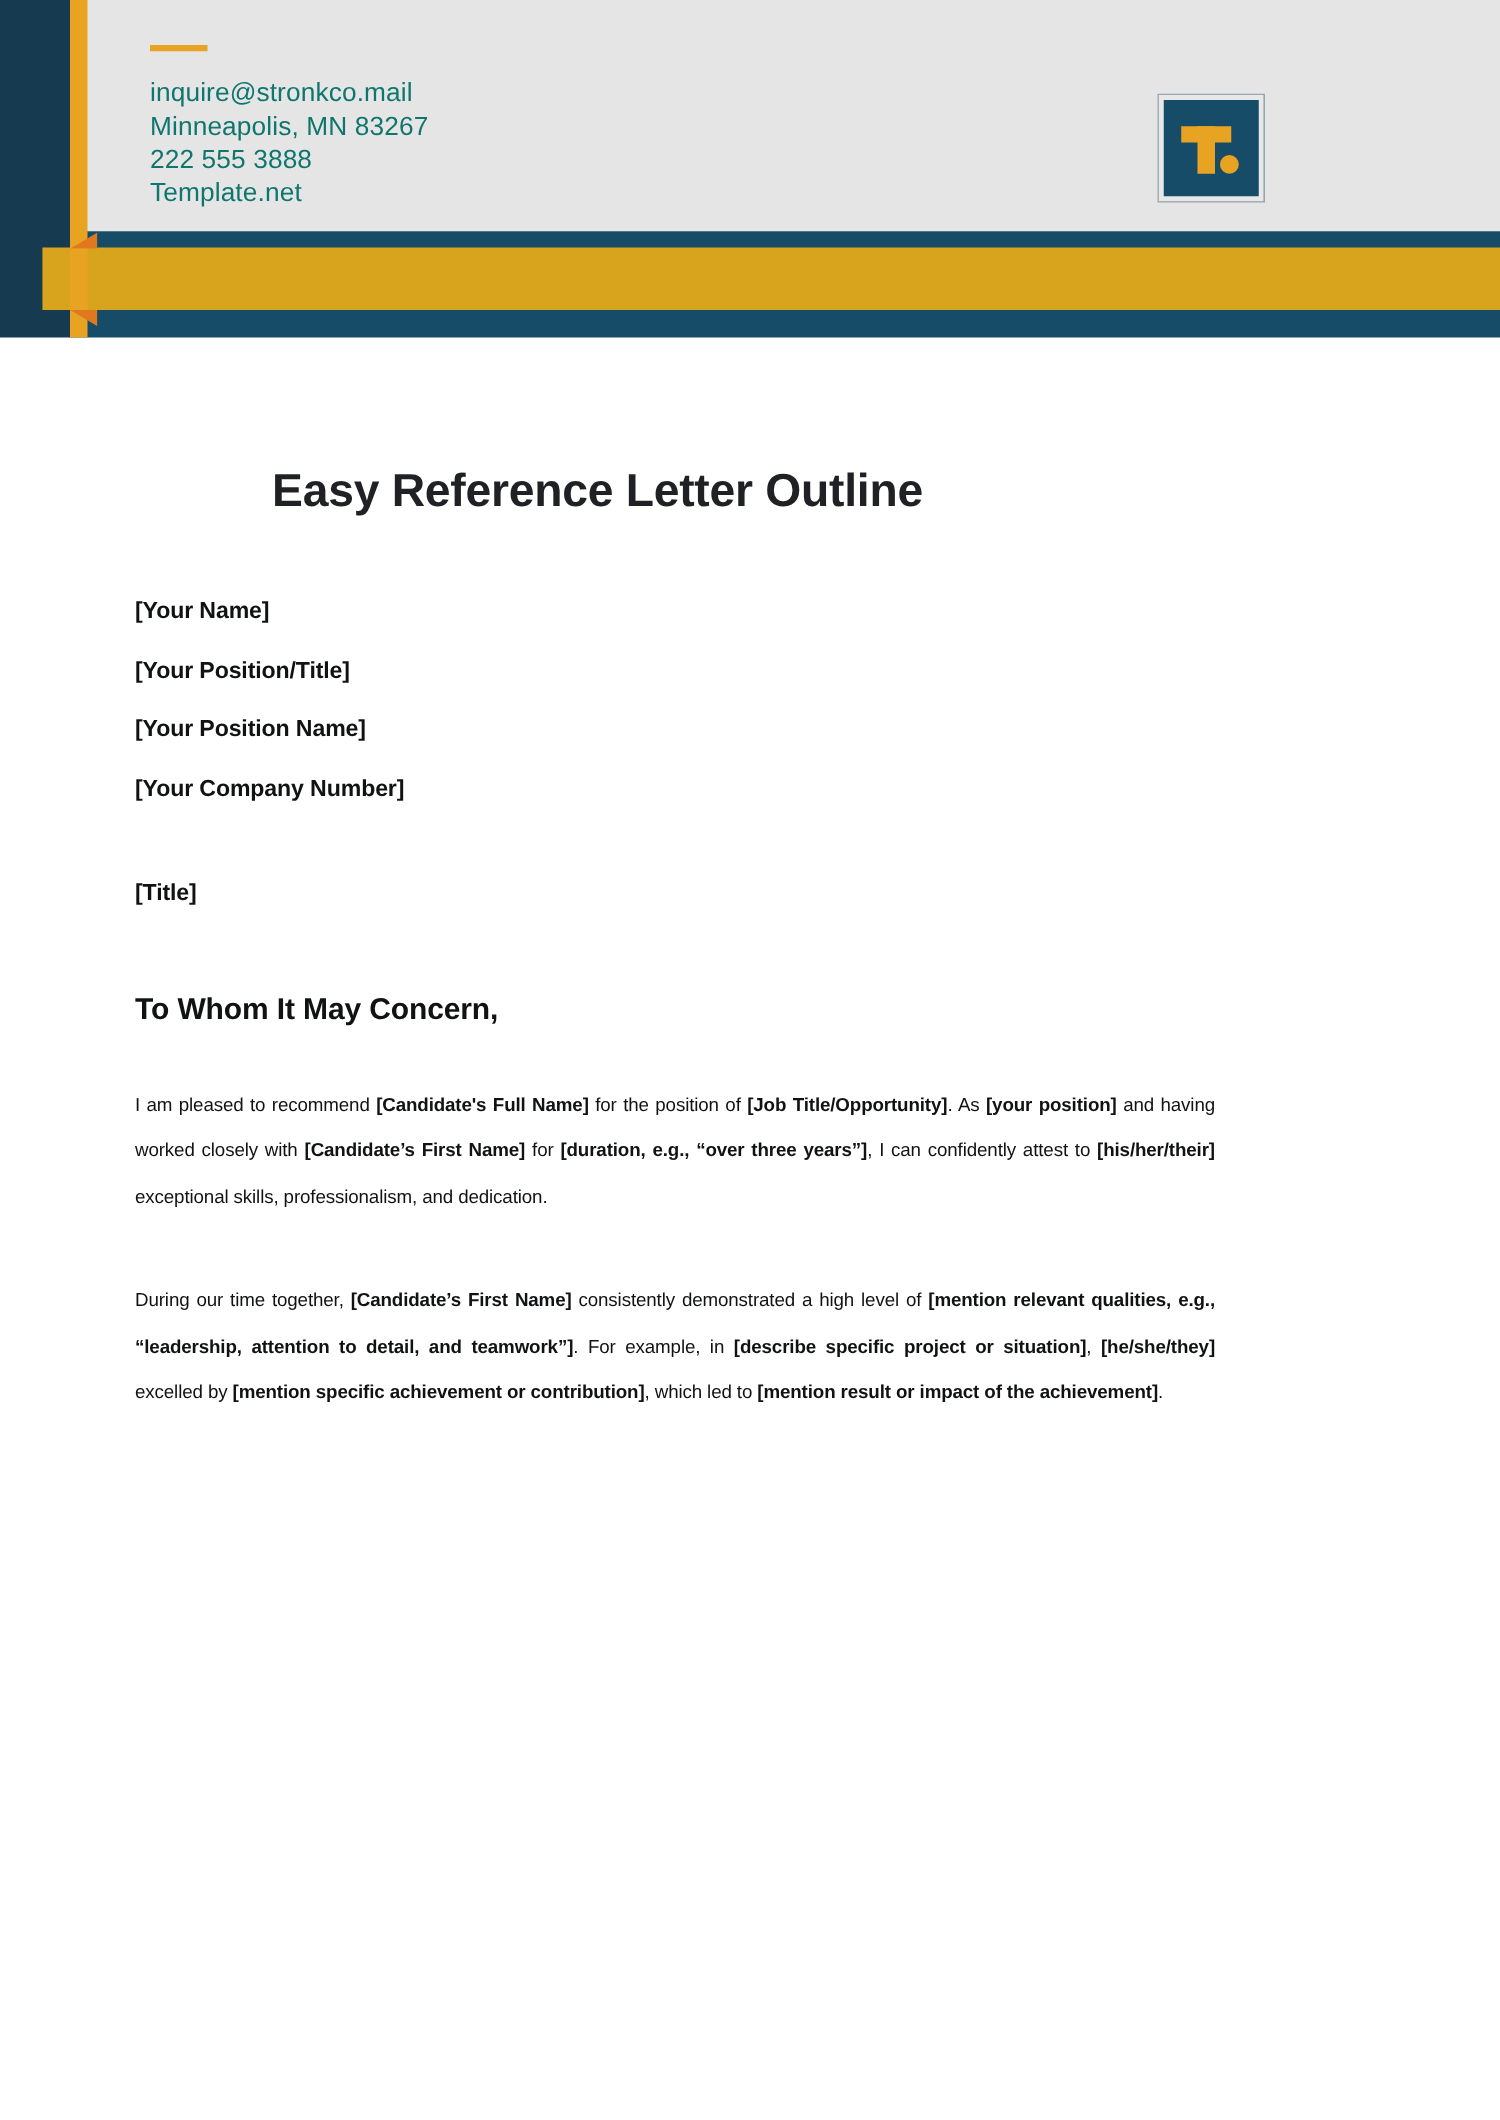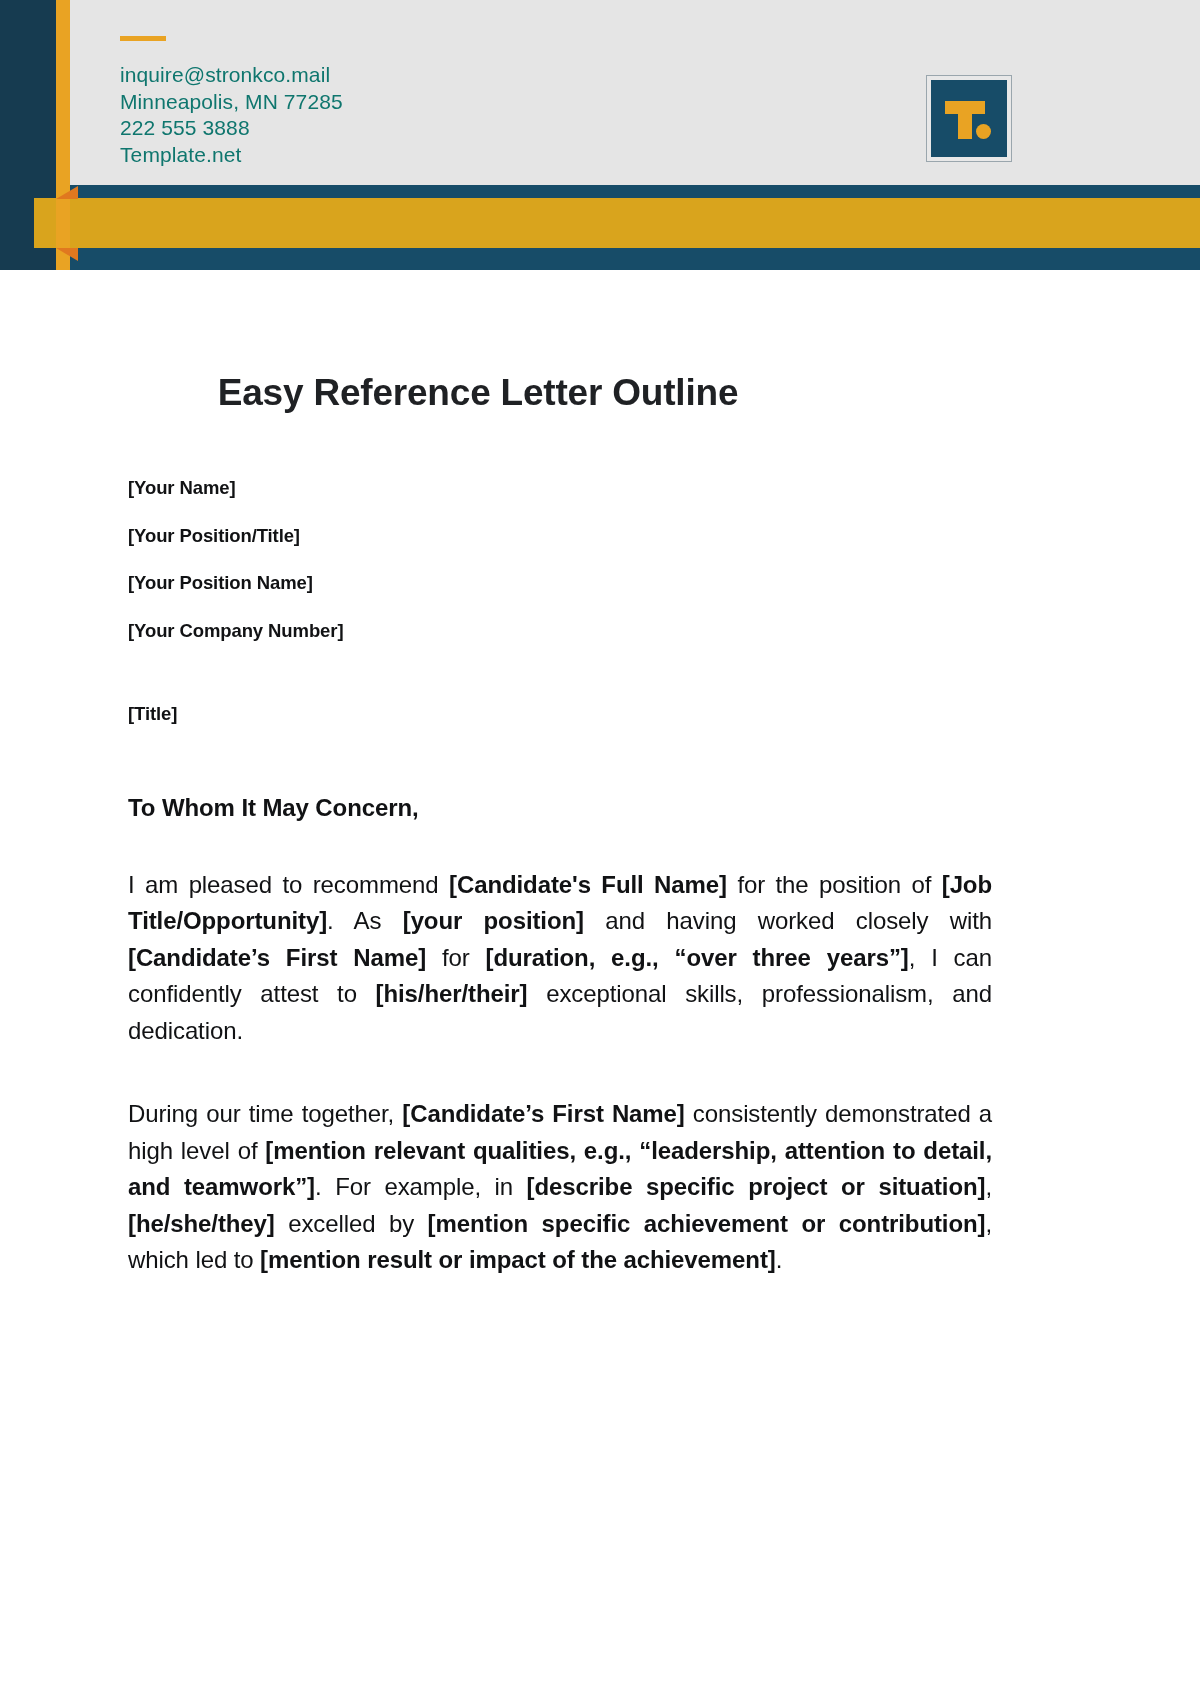--- a/index.html
+++ b/index.html
@@ -137,41 +137,41 @@
     left: 0; top: 372px;
     width: 956px;
     text-align: center;
     font-size: 37px;
     font-weight: bold;
     color: #1f2124;
     letter-spacing: -0.2px;
   }
   .body-area {
     position: absolute;
-    left: 128px; top: 475px;
+    left: 108px; top: 475px;
     width: 864px;
   }
   .field-line {
     font-size: 18.5px;
     font-weight: bold;
     color: #111214;
     line-height: 25px;
     margin-bottom: 22.5px;
     letter-spacing: -0.1px;
   }
   .spacer-sm { height: 36px; }
   .salutation {
     font-size: 24px;
     font-weight: bold;
     color: #111214;
     line-height: 25px;
     letter-spacing: -0.1px;
   }
   .para {
-    font-size: 24px;
+    font-size: 15px;
     color: #111214;
     line-height: 36.5px;
     text-align: justify;
     text-justify: inter-word;
     letter-spacing: -0.1px;
   }
   .para b { font-weight: bold; }
   .gap-para { height: 47px; }
   .gap-sal { height: 46px; }
 </style>
@@ -187,21 +187,21 @@
     <div class="ribbon-notch"></div>
     <div class="ribbon"></div>
     <div class="ribbon-fold-top"></div>
     <div class="ribbon-fold-bottom"></div>
     <div class="hdr-gold-stripe"></div>
 
     <div class="gold-dash"></div>
 
     <div class="contact">
       <div>inquire@stronkco.mail</div>
-      <div>Minneapolis, MN 77285</div>
+      <div>Minneapolis, MN 83267</div>
       <div>222 555 3888</div>
       <div>Template.net</div>
     </div>
 
     <div class="logo-box">
       <div class="logo-mark">
         <div class="logo-t-bar"></div>
         <div class="logo-t-stem"></div>
         <div class="logo-dot"></div>
       </div>

